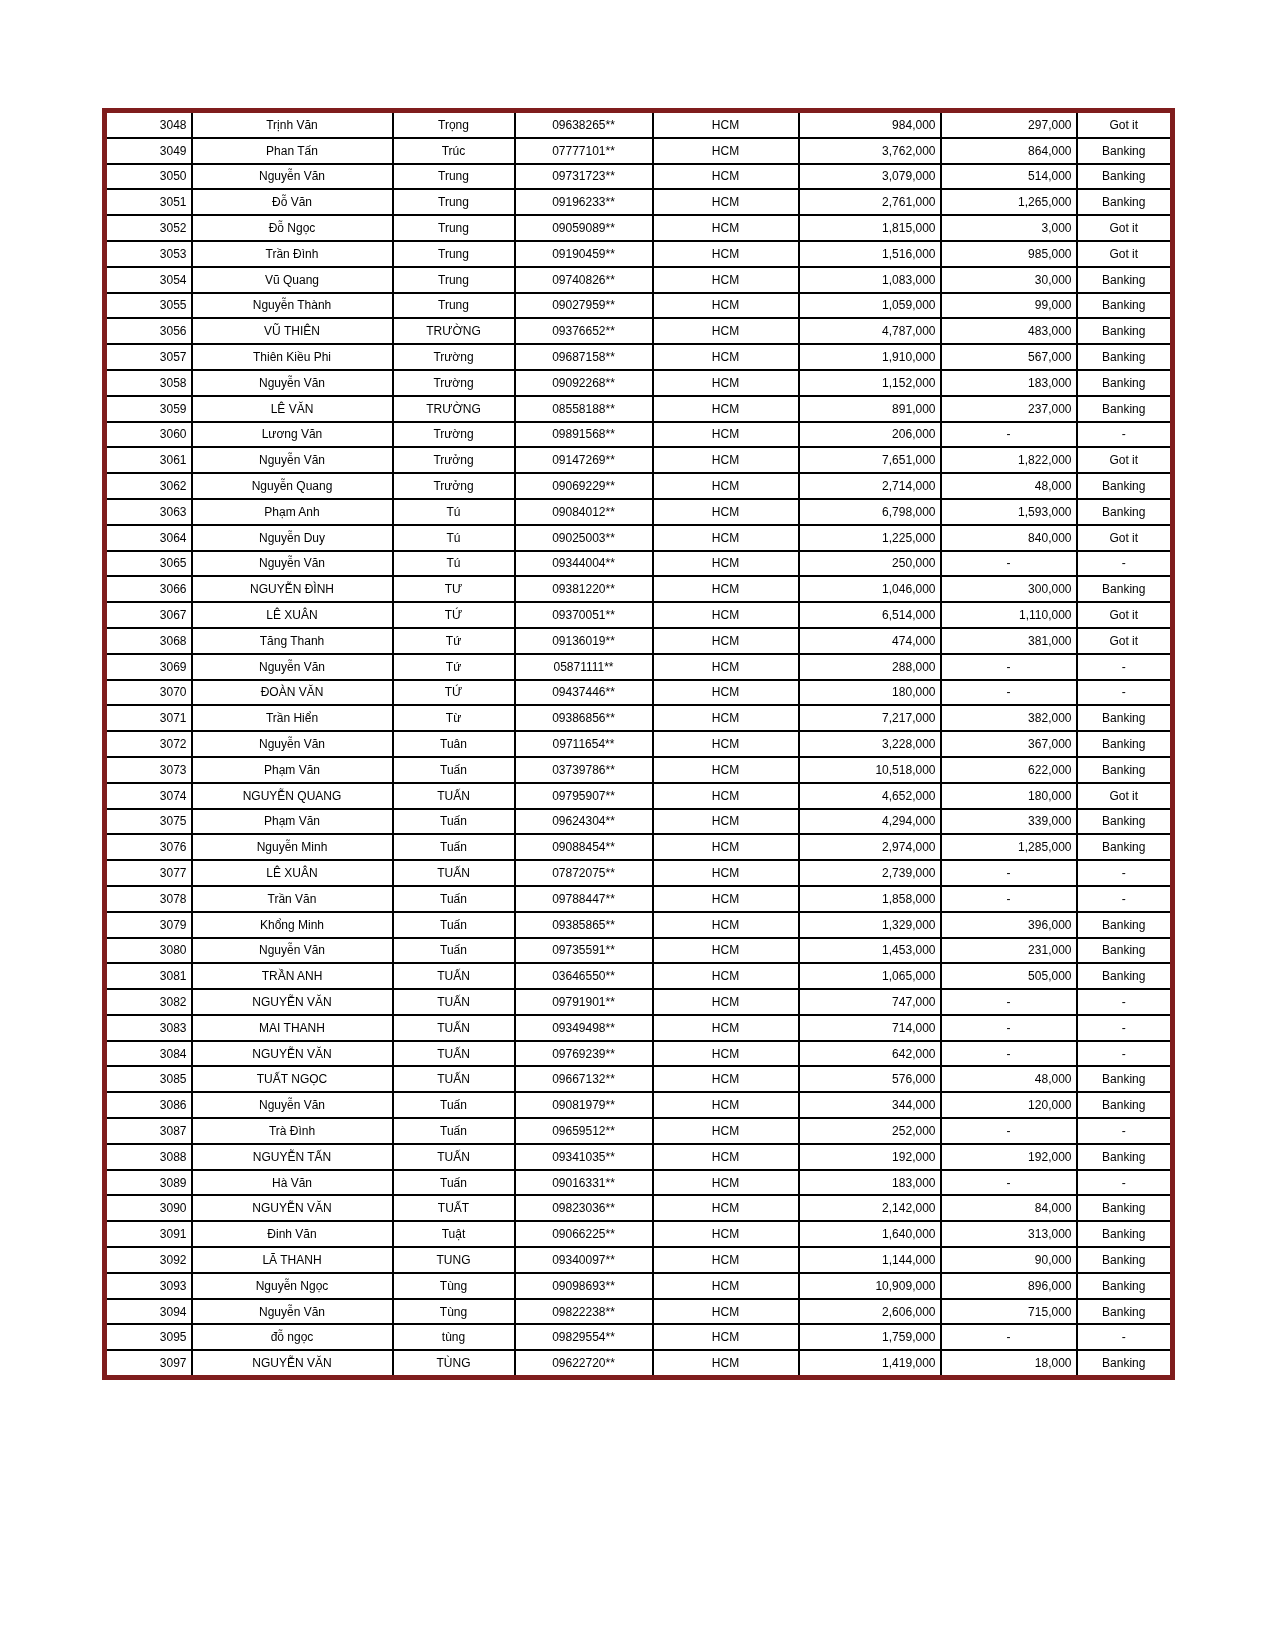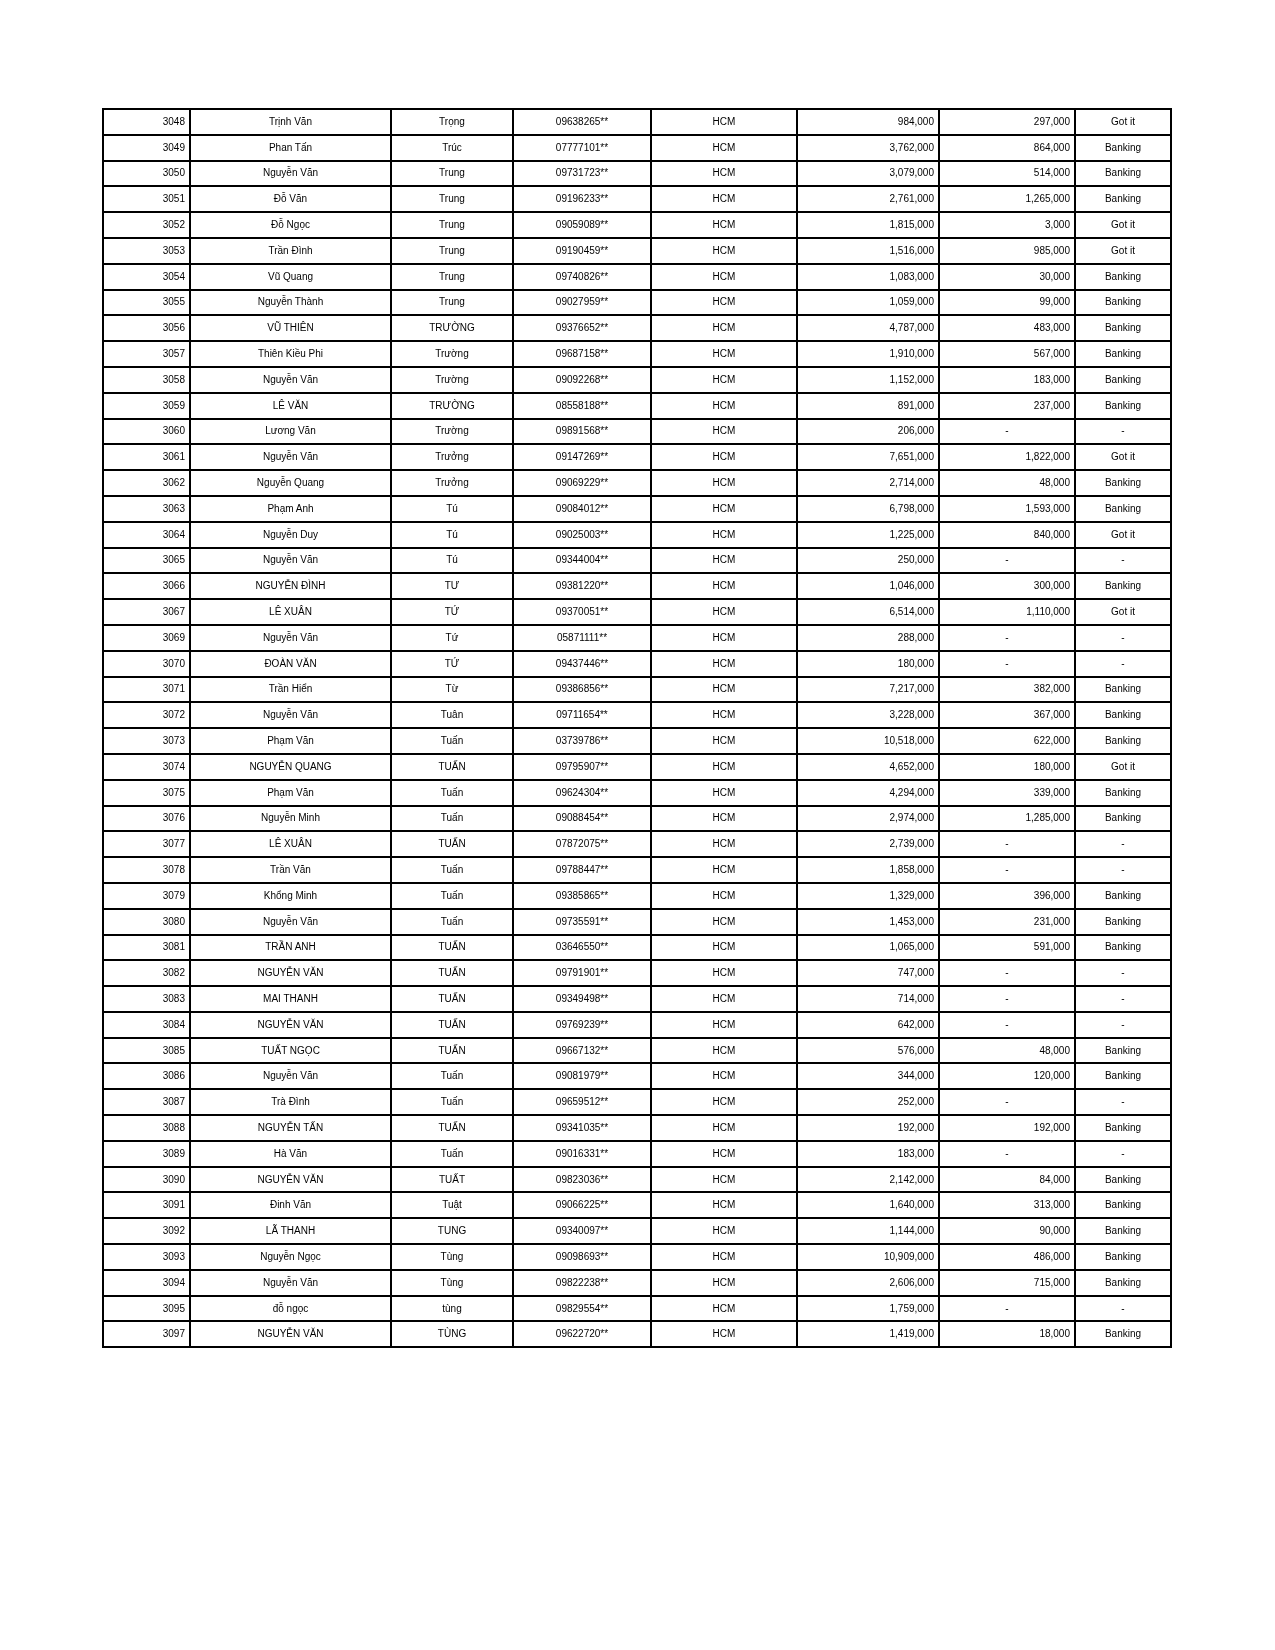--- a/index.html
+++ b/index.html
@@ -15,22 +15,22 @@
     font-family: "Liberation Sans", "DejaVu Sans", sans-serif;
     color: #000000;
   }
   table.records {
     position: absolute;
     left: 102px;
     top: 108px;
     width: 1068px;
     border-collapse: collapse;
     table-layout: fixed;
-    border: 2px solid #7f1d1d;
-    font-size: 10px;
+    border: 5px solid #7f1d1d;
+    font-size: 12px;
     line-height: 1;
   }
   table.records td {
     border: 2px solid #000000;
     height: 23.8px;
     padding: 0 4px;
     white-space: nowrap;
     overflow: hidden;
     vertical-align: middle;
   }
@@ -256,20 +256,30 @@
           <td class="align-right">3067</td>
           <td class="align-center">LÊ XUÂN</td>
           <td class="align-center">TỨ</td>
           <td class="align-center">09370051**</td>
           <td class="align-center">HCM</td>
           <td class="align-right">6,514,000</td>
           <td class="align-right">1,110,000</td>
           <td class="align-center">Got it</td>
         </tr>
         <tr>
+          <td class="align-right">3068</td>
+          <td class="align-center">Tăng Thanh</td>
+          <td class="align-center">Tứ</td>
+          <td class="align-center">09136019**</td>
+          <td class="align-center">HCM</td>
+          <td class="align-right">474,000</td>
+          <td class="align-right">381,000</td>
+          <td class="align-center">Got it</td>
+        </tr>
+        <tr>
           <td class="align-right">3069</td>
           <td class="align-center">Nguyễn Văn</td>
           <td class="align-center">Tứ</td>
           <td class="align-center">05871111**</td>
           <td class="align-center">HCM</td>
           <td class="align-right">288,000</td>
           <td class="align-right dash">-</td>
           <td class="align-center dash">-</td>
         </tr>
         <tr>
@@ -382,21 +392,21 @@
           <td class="align-right">231,000</td>
           <td class="align-center">Banking</td>
         </tr>
         <tr>
           <td class="align-right">3081</td>
           <td class="align-center">TRẦN ANH</td>
           <td class="align-center">TUẤN</td>
           <td class="align-center">03646550**</td>
           <td class="align-center">HCM</td>
           <td class="align-right">1,065,000</td>
-          <td class="align-right">591,000</td>
+          <td class="align-right">505,000</td>
           <td class="align-center">Banking</td>
         </tr>
         <tr>
           <td class="align-right">3082</td>
           <td class="align-center">NGUYỄN VĂN</td>
           <td class="align-center">TUẤN</td>
           <td class="align-center">09791901**</td>
           <td class="align-center">HCM</td>
           <td class="align-right">747,000</td>
           <td class="align-right dash">-</td>
@@ -502,21 +512,21 @@
           <td class="align-right">90,000</td>
           <td class="align-center">Banking</td>
         </tr>
         <tr>
           <td class="align-right">3093</td>
           <td class="align-center">Nguyễn Ngọc</td>
           <td class="align-center">Tùng</td>
           <td class="align-center">09098693**</td>
           <td class="align-center">HCM</td>
           <td class="align-right">10,909,000</td>
-          <td class="align-right">486,000</td>
+          <td class="align-right">896,000</td>
           <td class="align-center">Banking</td>
         </tr>
         <tr>
           <td class="align-right">3094</td>
           <td class="align-center">Nguyễn Văn</td>
           <td class="align-center">Tùng</td>
           <td class="align-center">09822238**</td>
           <td class="align-center">HCM</td>
           <td class="align-right">2,606,000</td>
           <td class="align-right">715,000</td>

